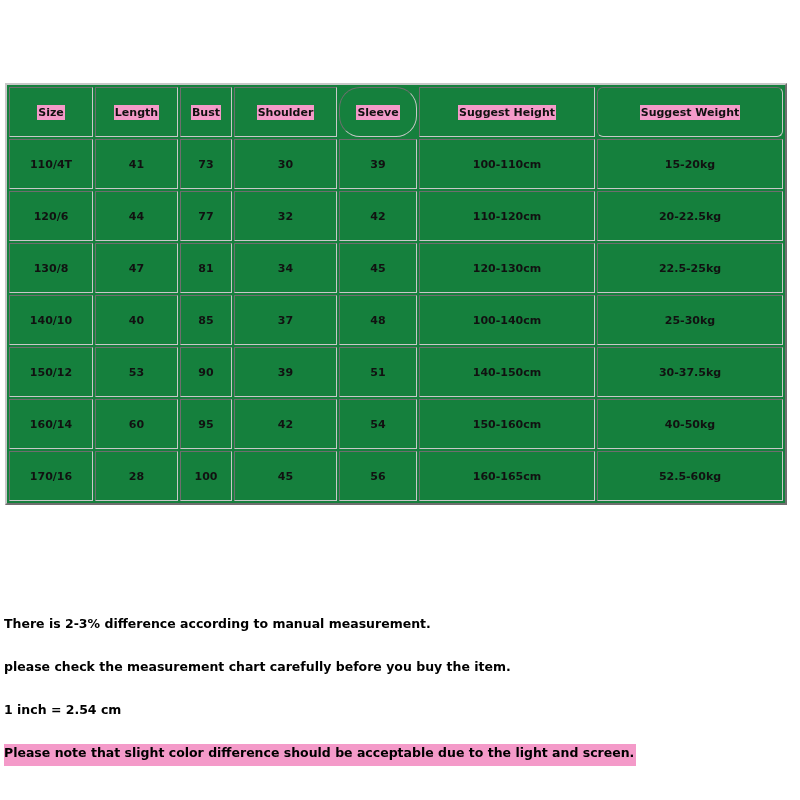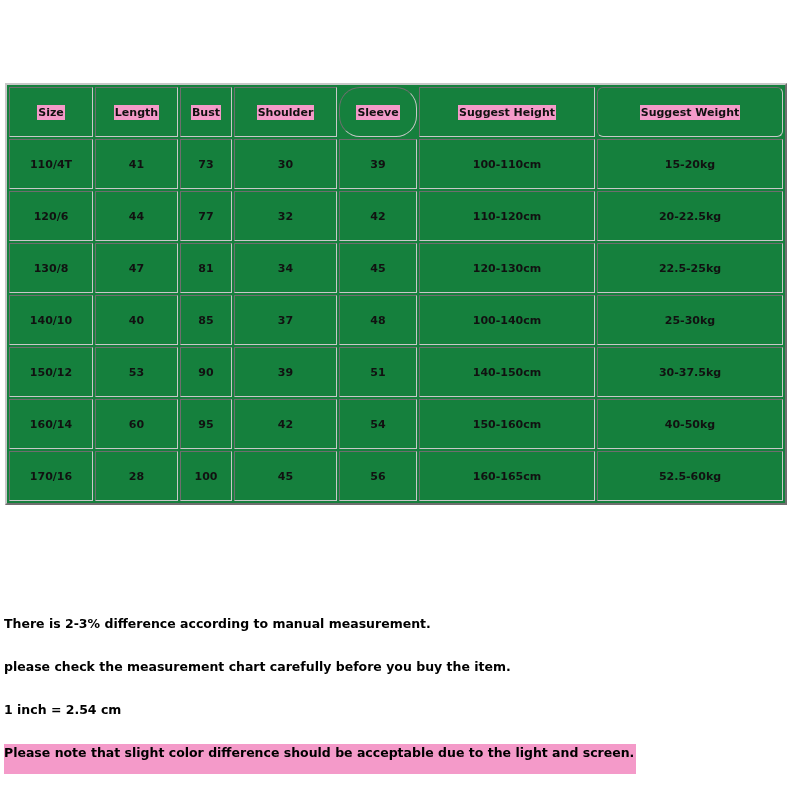--- a/index.html
+++ b/index.html
@@ -27,21 +27,21 @@
   .hl { background: #f49ac9; padding: 1px 1px; }
   .c0 { width: 82px; }
   .c1 { width: 81px; }
   .c2 { width: 50px; margin-top: 20px; }
   .c3 { width: 101px; }
   .c4 { width: 76px; border-radius: 21px; }
   .c5 { width: 174px; }
   .c6 { width: 184px; border-radius: 6px; }
   .notes { position: absolute; left: 4px; top: 574px; font-size: 12.5px; font-weight: bold; color: #000000; margin-top: 40px; }
   .note { height: 43px; line-height: 20px; white-space: nowrap; }
-  .note-hl { background: #f49ac9; display: inline-block; line-height: 18px; padding: 0 2px 12px 0; }
+  .note-hl { background: #f49ac9; display: inline-block; line-height: 18px; padding: 0 2px 4px 0; }
 </style>
 </head>
 <body>
 
 <div class="table-wrap">
   <table class="size-chart">
     <tbody id="chart-body">
       <tr>
         <td class="c0"><span class="hl">Size</span></td>
         <td class="c1"><span class="hl">Length</span></td>

